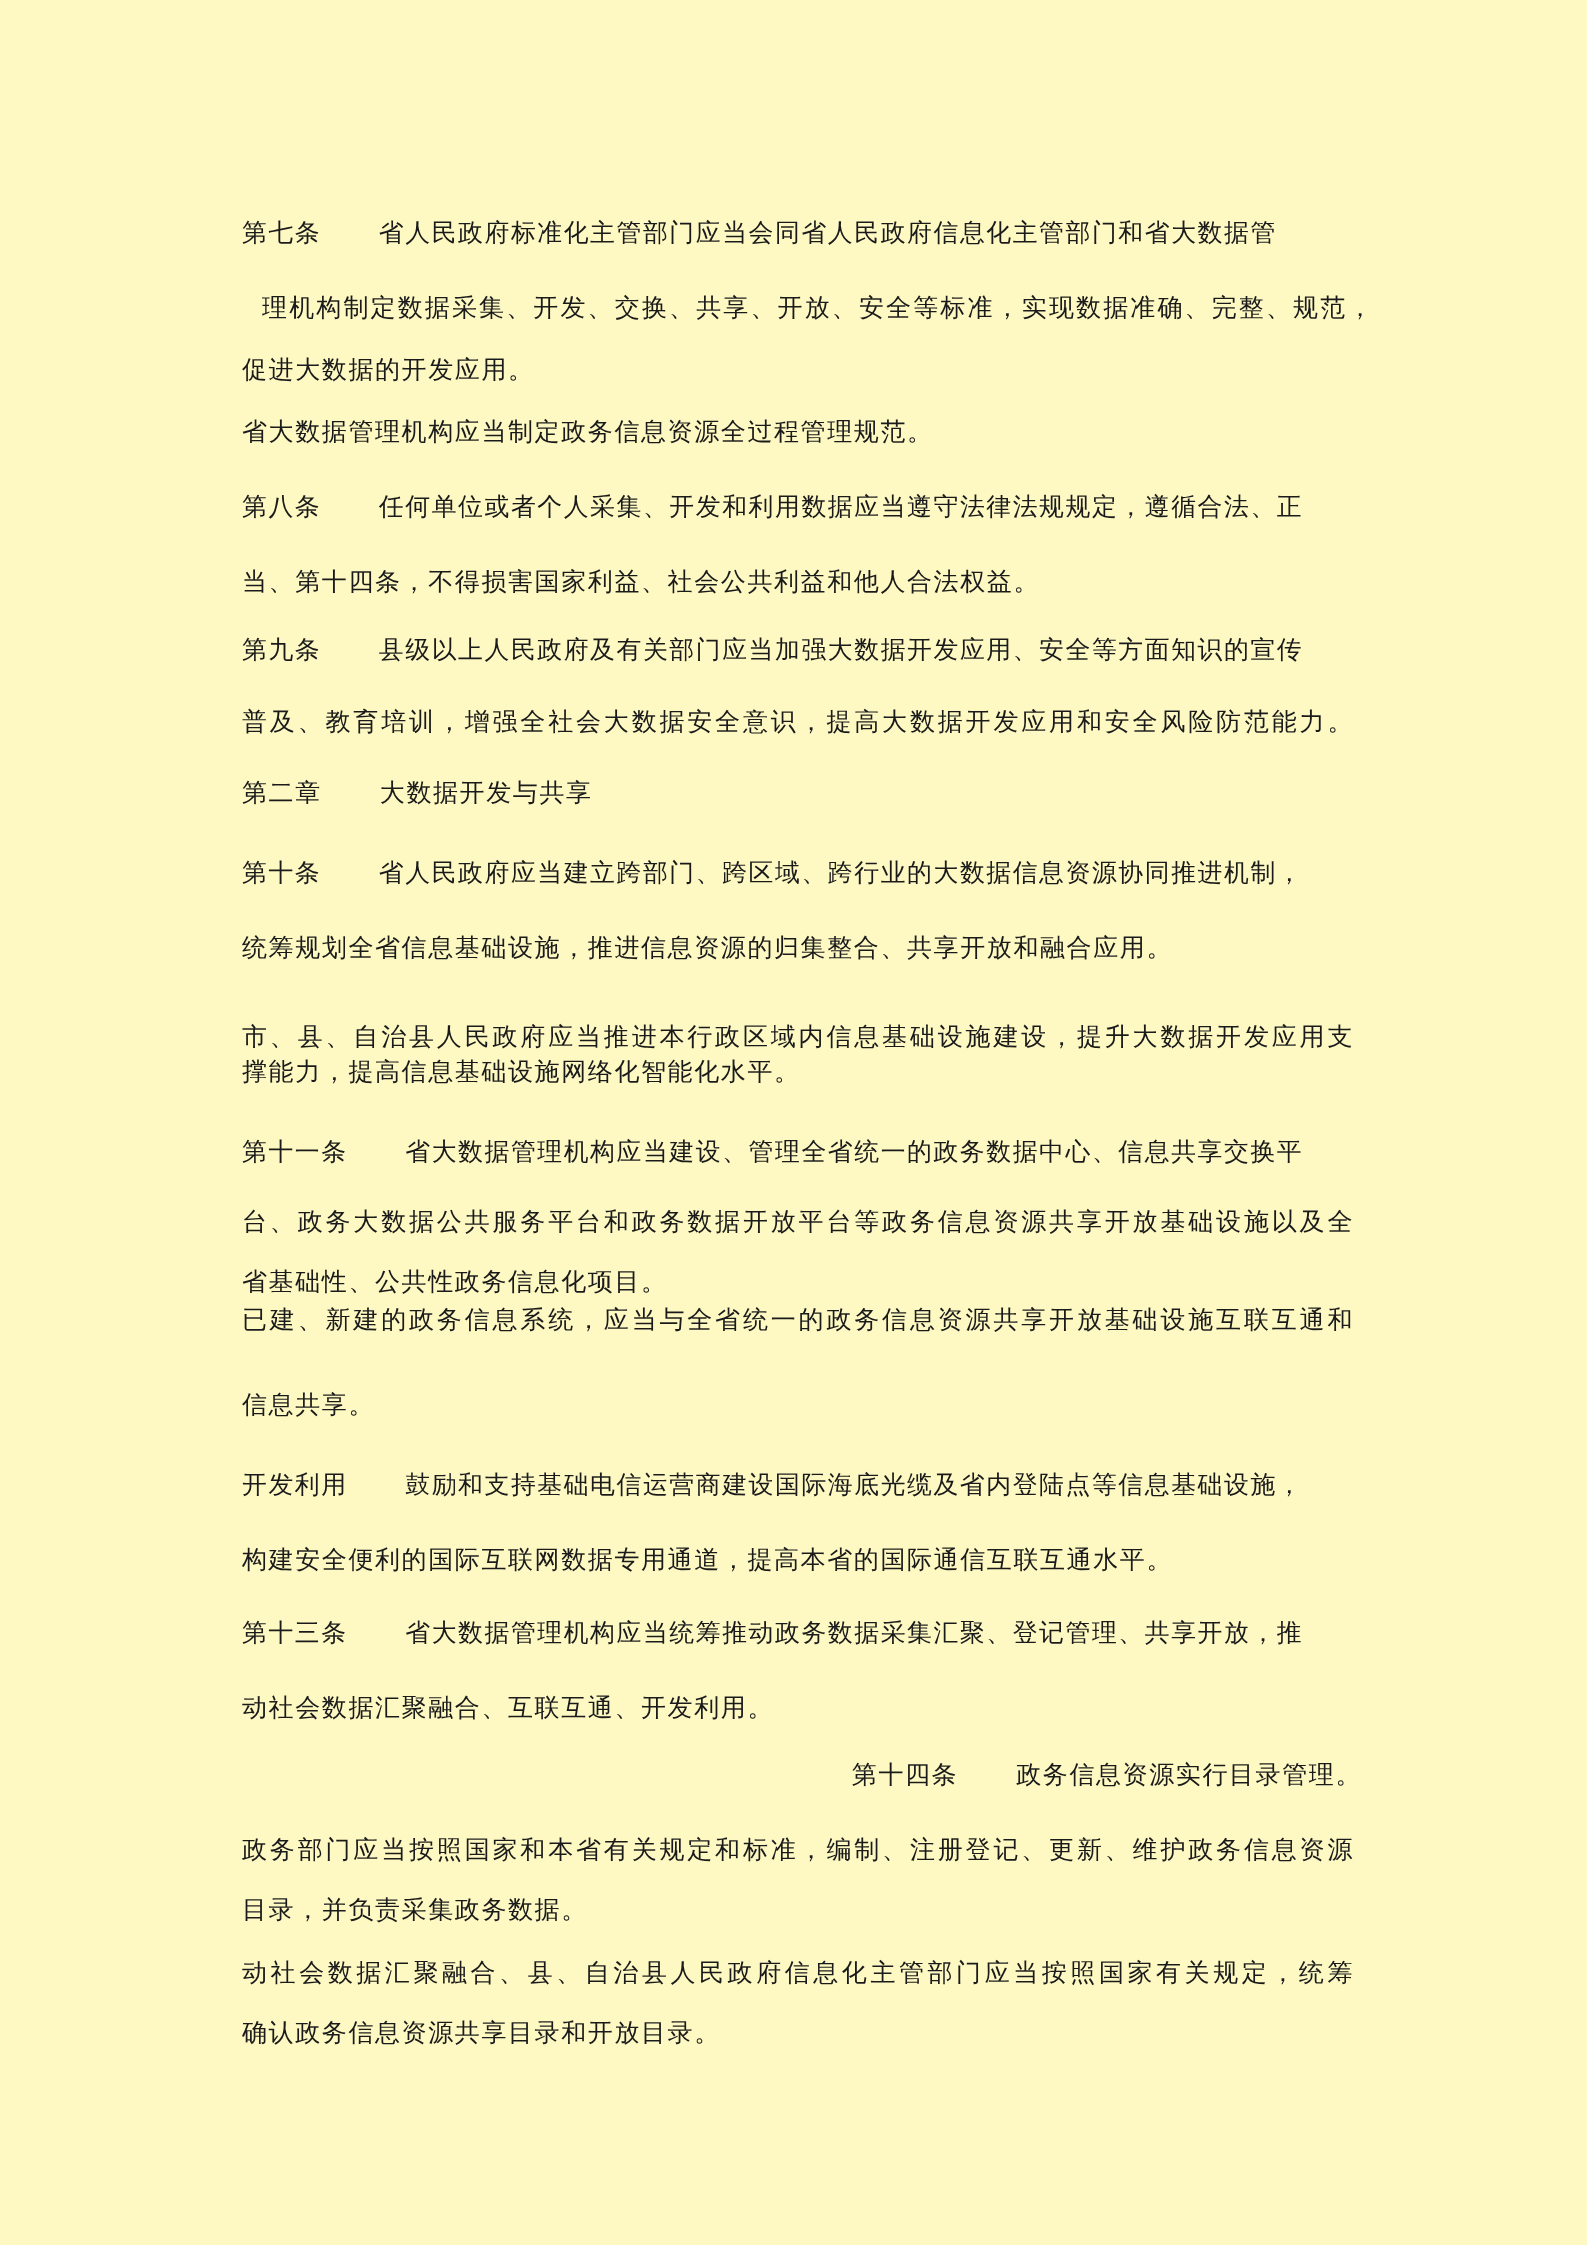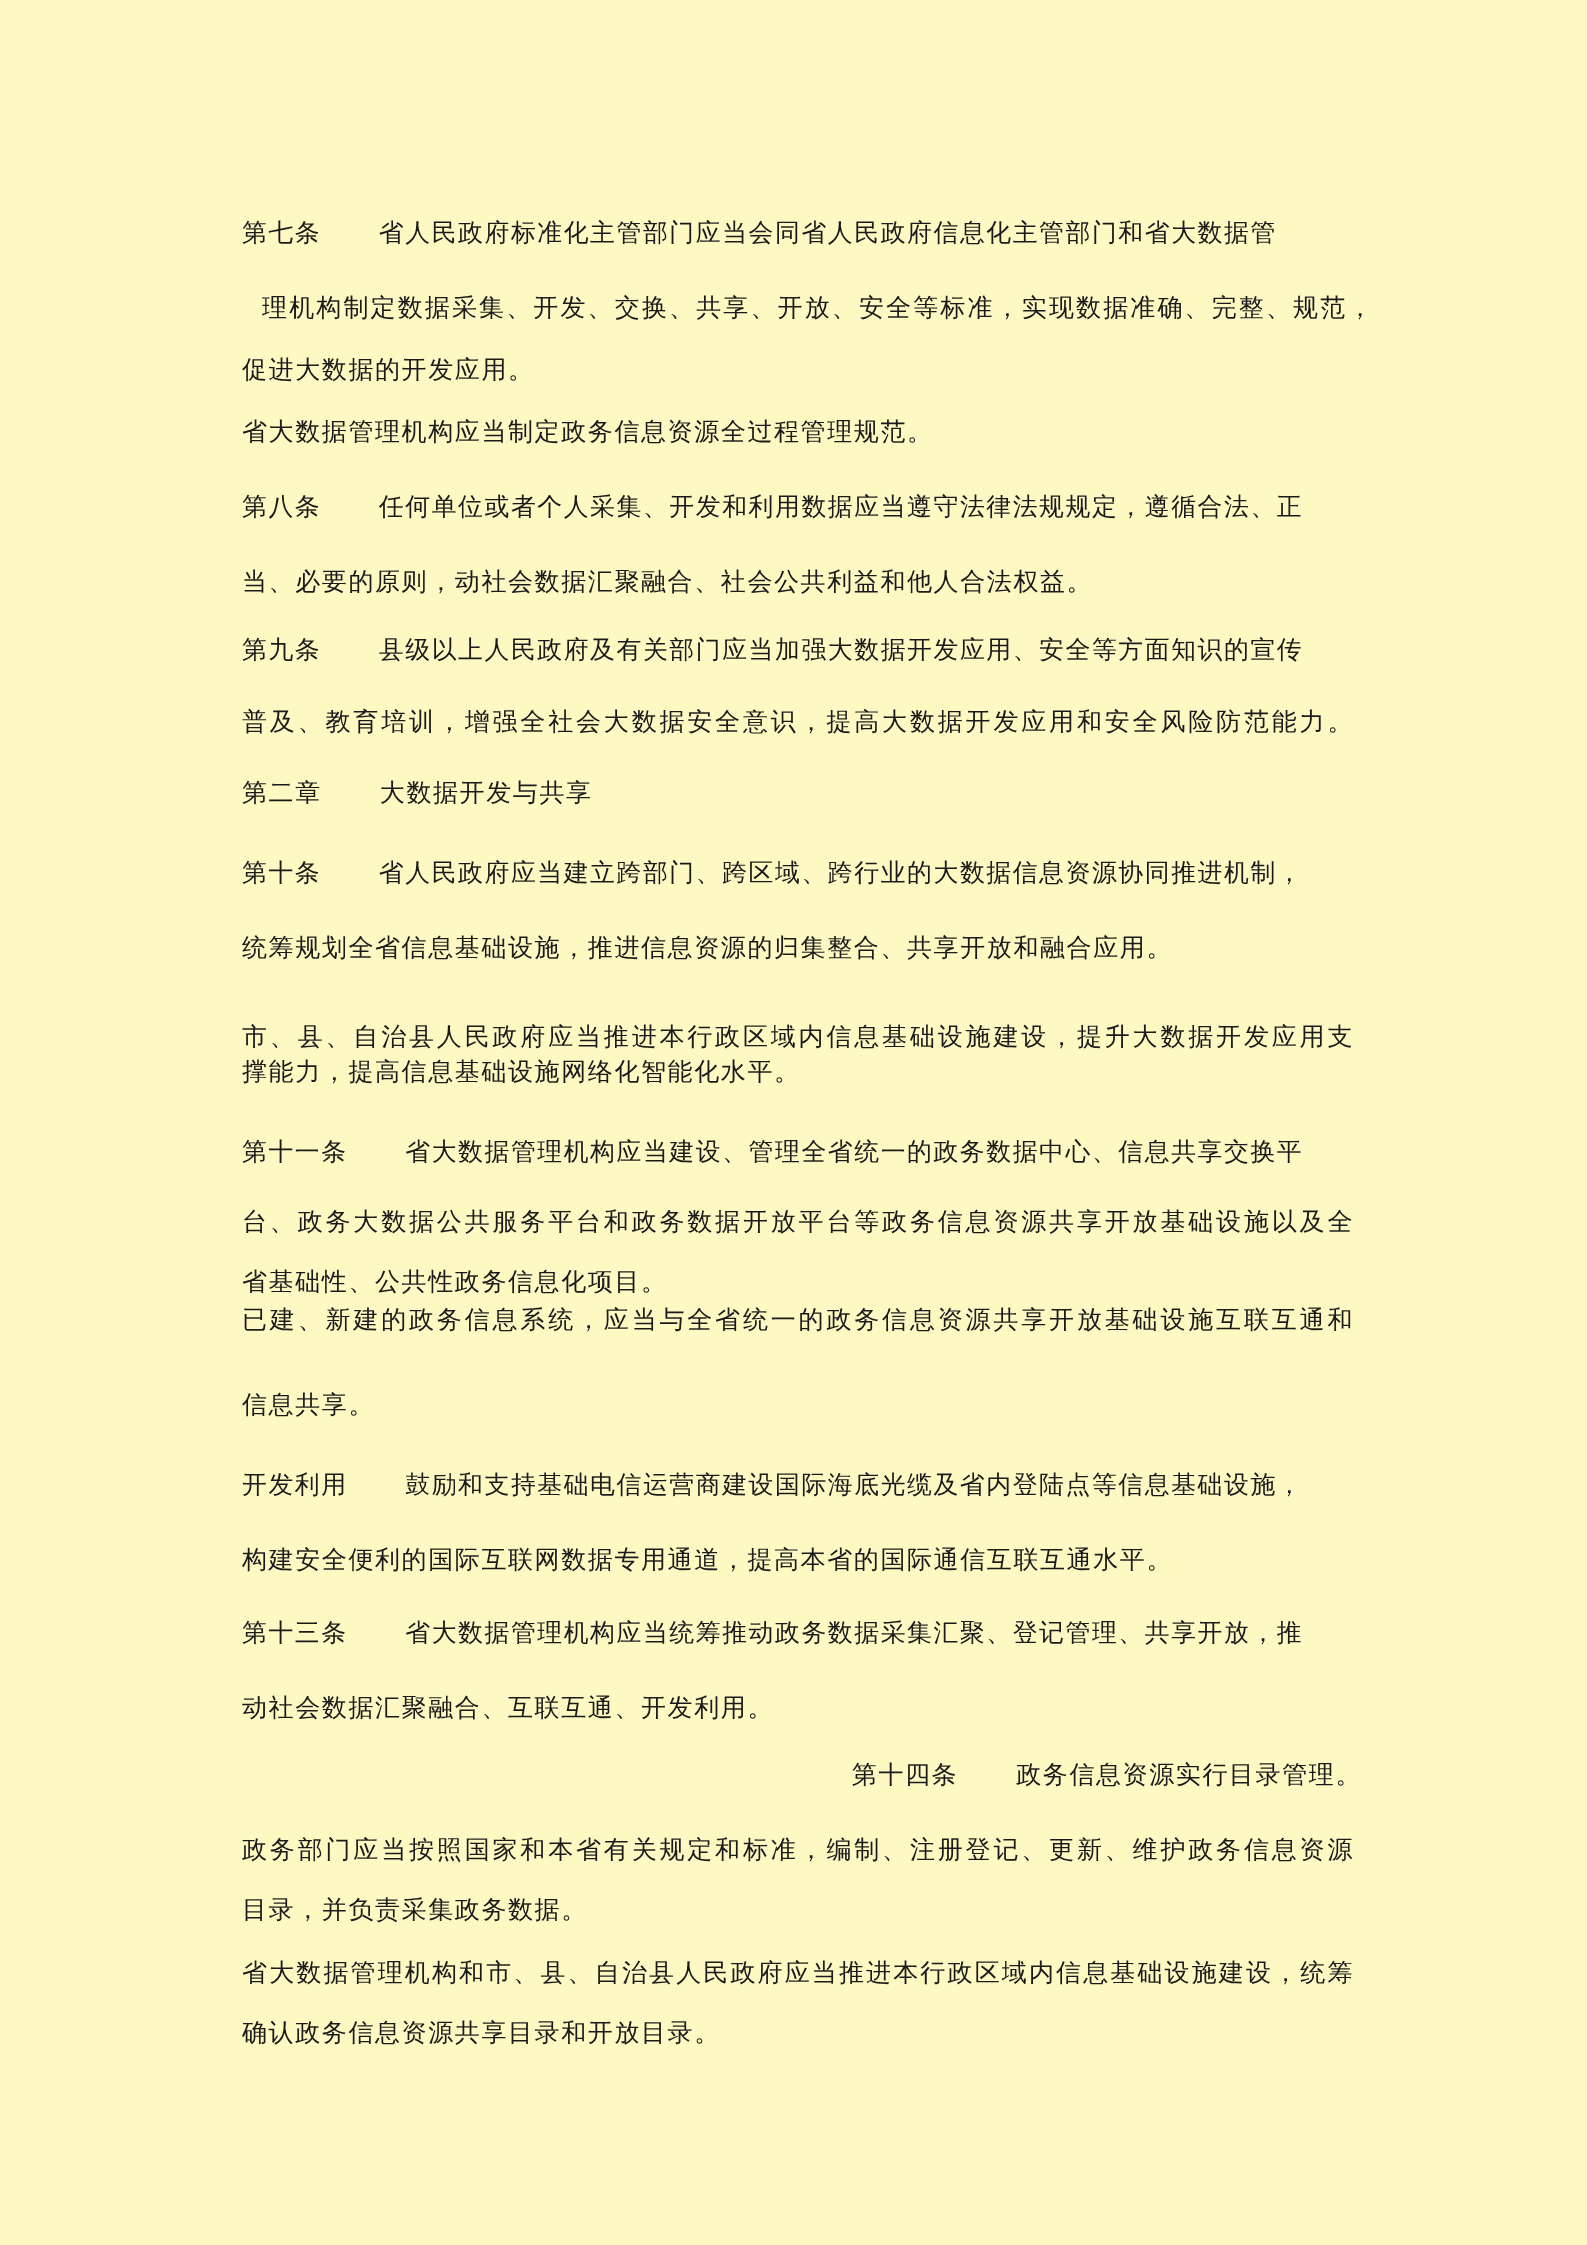--- a/index.html
+++ b/index.html
@@ -43,36 +43,36 @@
 </head>
 <body>
 
 <div class="page">
   <div id="lines">
       <div class="line" style="top: 218px; transform: scaleX(0.9929);"><span class="art-label">第七条</span><span class="art-gap"></span><span>省人民政府标准化主管部门应当会同省人民政府信息化主管部门和省大数据管</span></div>
       <div class="line just" style="top: 293px; margin-left: 20px;"><span>理机构制定数据采集、开发、交换、共享、开放、安全等标准，实现数据准确、完整、规范，</span></div>
       <div class="line" style="top: 355px;"><span>促进大数据的开发应用。</span></div>
       <div class="line" style="top: 417px;"><span>省大数据管理机构应当制定政务信息资源全过程管理规范。</span></div>
       <div class="line" style="top: 492px; transform: scaleX(0.9929);"><span class="art-label">第八条</span><span class="art-gap"></span><span>任何单位或者个人采集、开发和利用数据应当遵守法律法规规定，遵循合法、正</span></div>
-      <div class="line" style="top: 567px;"><span>当、必要的原则，动社会数据汇聚融合、社会公共利益和他人合法权益。</span></div>
+      <div class="line" style="top: 567px;"><span>当、第十四条，不得损害国家利益、社会公共利益和他人合法权益。</span></div>
       <div class="line" style="top: 635px; transform: scaleX(0.9929);"><span class="art-label">第九条</span><span class="art-gap"></span><span>县级以上人民政府及有关部门应当加强大数据开发应用、安全等方面知识的宣传</span></div>
       <div class="line just" style="top: 707px;"><span>普及、教育培训，增强全社会大数据安全意识，提高大数据开发应用和安全风险防范能力。</span></div>
       <div class="line" style="top: 778px;"><span class="art-label">第二章</span><span class="art-gap"></span><span>大数据开发与共享</span></div>
       <div class="line" style="top: 858px; transform: scaleX(0.9929);"><span class="art-label">第十条</span><span class="art-gap"></span><span>省人民政府应当建立跨部门、跨区域、跨行业的大数据信息资源协同推进机制，</span></div>
       <div class="line" style="top: 933px;"><span>统筹规划全省信息基础设施，推进信息资源的归集整合、共享开放和融合应用。</span></div>
       <div class="line just" style="top: 1022px;"><span>市、县、自治县人民政府应当推进本行政区域内信息基础设施建设，提升大数据开发应用支</span></div>
       <div class="line" style="top: 1057px;"><span>撑能力，提高信息基础设施网络化智能化水平。</span></div>
       <div class="line" style="top: 1137px; transform: scaleX(0.9929);"><span class="art-label">第十一条</span><span class="art-gap"></span><span>省大数据管理机构应当建设、管理全省统一的政务数据中心、信息共享交换平</span></div>
       <div class="line just" style="top: 1207px;"><span>台、政务大数据公共服务平台和政务数据开放平台等政务信息资源共享开放基础设施以及全</span></div>
       <div class="line" style="top: 1267px;"><span>省基础性、公共性政务信息化项目。</span></div>
       <div class="line just" style="top: 1260px; margin-top: 45px;"><span>已建、新建的政务信息系统，应当与全省统一的政务信息资源共享开放基础设施互联互通和</span></div>
       <div class="line" style="top: 1390px;"><span>信息共享。</span></div>
       <div class="line" style="top: 1470px; transform: scaleX(0.9929);"><span class="art-label">开发利用</span><span class="art-gap"></span><span>鼓励和支持基础电信运营商建设国际海底光缆及省内登陆点等信息基础设施，</span></div>
       <div class="line" style="top: 1545px;"><span>构建安全便利的国际互联网数据专用通道，提高本省的国际通信互联互通水平。</span></div>
       <div class="line" style="top: 1618px; transform: scaleX(0.9929);"><span class="art-label">第十三条</span><span class="art-gap"></span><span>省大数据管理机构应当统筹推动政务数据采集汇聚、登记管理、共享开放，推</span></div>
       <div class="line" style="top: 1693px;"><span>动社会数据汇聚融合、互联互通、开发利用。</span></div>
       <div class="line" style="top: 1760px; text-align: right;"><span class="art-label">第十四条</span><span class="art-gap"></span><span>政务信息资源实行目录管理。</span></div>
       <div class="line just" style="top: 1835px;"><span>政务部门应当按照国家和本省有关规定和标准，编制、注册登记、更新、维护政务信息资源</span></div>
       <div class="line" style="top: 1895px;"><span>目录，并负责采集政务数据。</span></div>
-      <div class="line just" style="top: 1958px;"><span>省大数据管理机构和市、县、自治县人民政府应当推进本行政区域内信息基础设施建设，统筹</span></div>
+      <div class="line just" style="top: 1958px;"><span>动社会数据汇聚融合、县、自治县人民政府信息化主管部门应当按照国家有关规定，统筹</span></div>
       <div class="line" style="top: 2018px;"><span>确认政务信息资源共享目录和开放目录。</span></div>
     </div>
 </div>
 
 </body></html>

